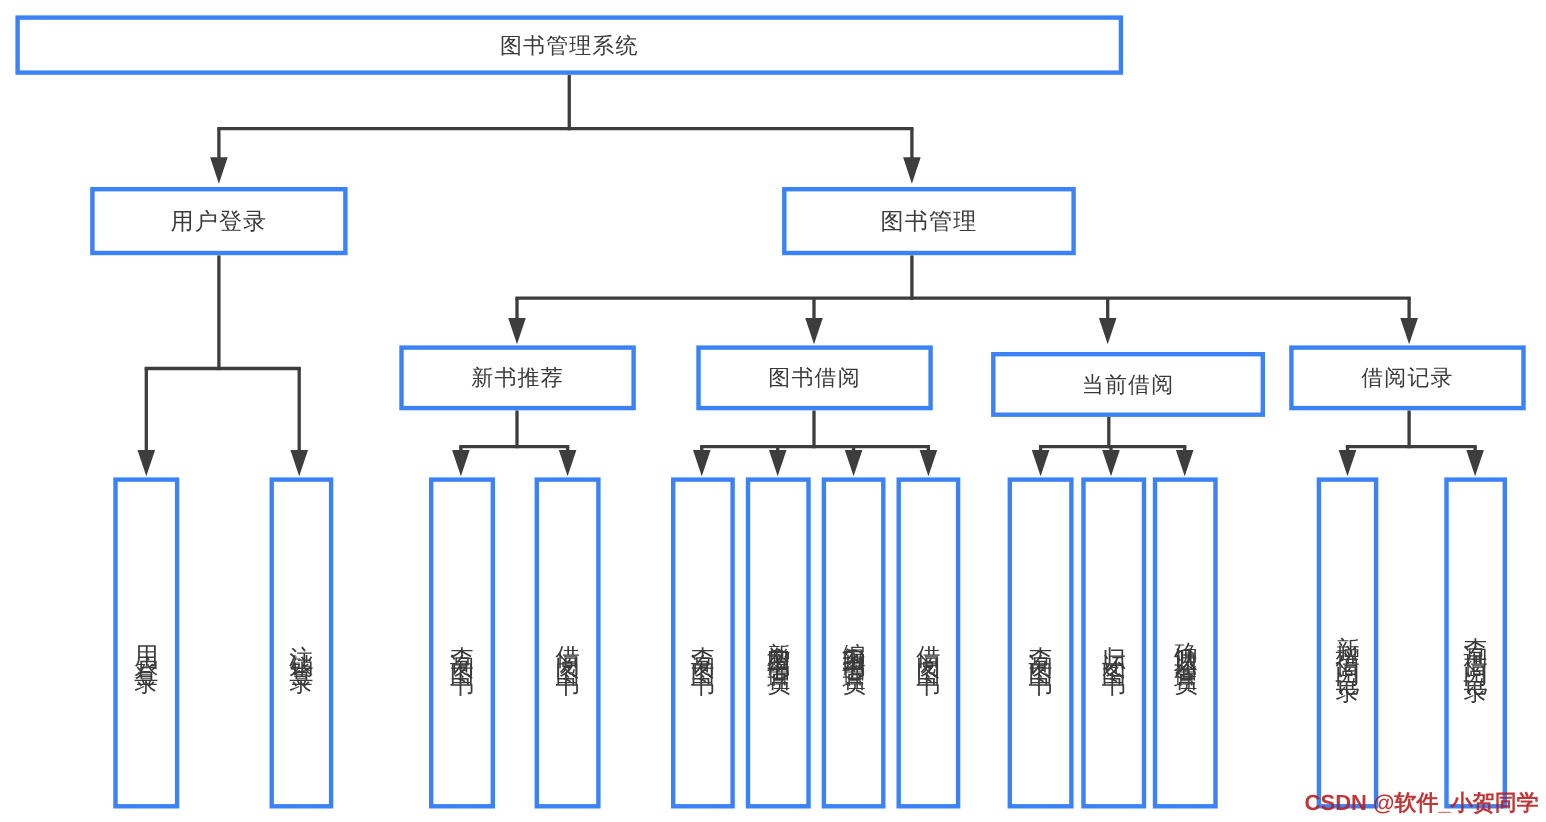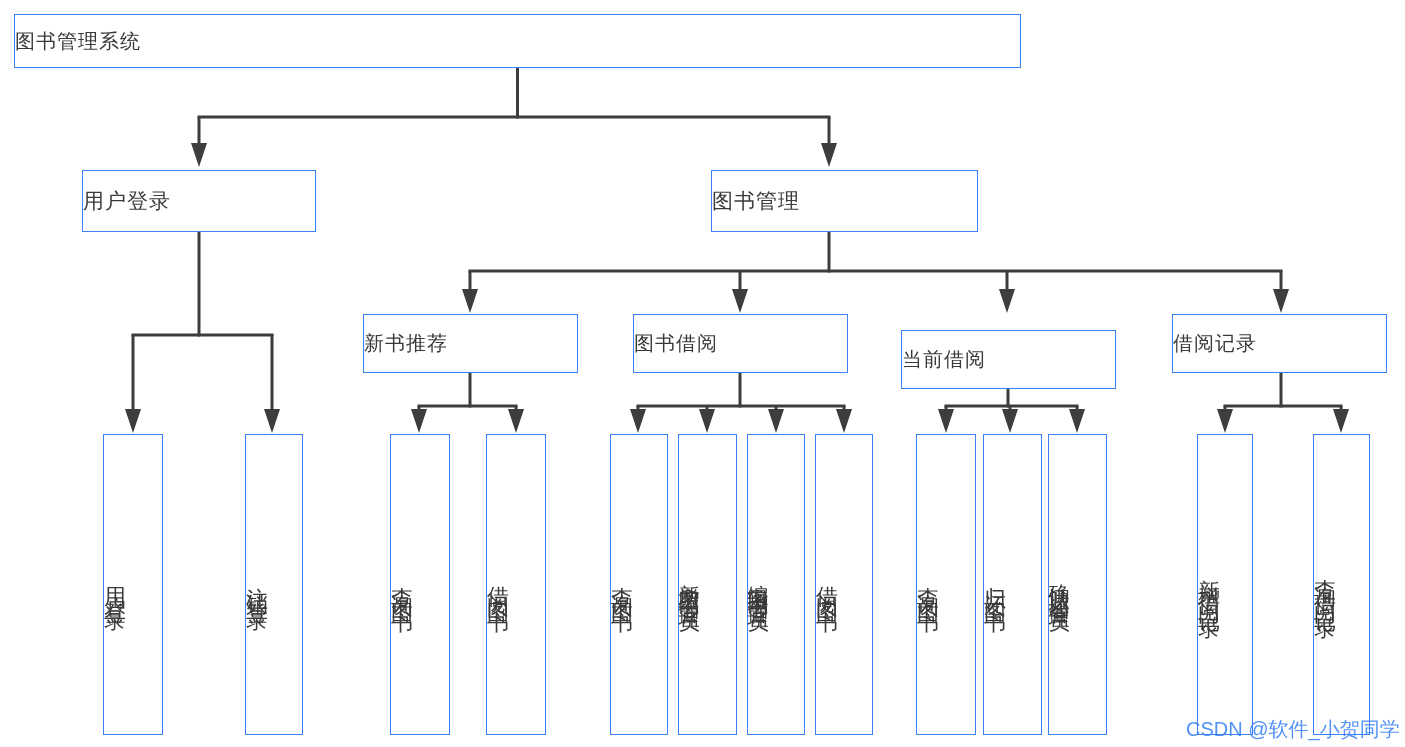--- a/index.html
+++ b/index.html
@@ -5,33 +5,33 @@
   html,body { margin:0; padding:0; background:#ffffff; }
   .stage {
     position:relative; width:1405px; height:747px; background:#ffffff;
     font-family:"Liberation Sans", sans-serif; color:#3a3a3a; overflow:hidden;
   }
   .connectors { position:absolute; left:0; top:0; z-index:0; }
   .connectors line { stroke:#3d3d3d; stroke-width:3; }
   .connectors polygon { fill:#3d3d3d; }
   .node {
     position:absolute; box-sizing:border-box; background:#ffffff;
-    border:1px solid #3b82f6; display:flex; align-items:center; justify-content:flex-start;
+    border:4px solid #3b82f6; display:flex; align-items:center; justify-content:center;
     z-index:1;
   }
   .h-label { font-size:20px; letter-spacing:1px; white-space:nowrap; }
   .lvl2 .h-label { font-size:21px; }
   .v-label {
     writing-mode:vertical-rl; text-orientation:mixed;
     font-size:22px; letter-spacing:8px; line-height:1;
   }
   .tight .v-label { font-size:21px; letter-spacing:4px; }
   .watermark {
     position:absolute; left:1186px; top:716px; z-index:3;
-    font-size:20px; color:#3b82f6; opacity:.88; white-space:nowrap;
+    font-size:20px; color:#b91c1c; opacity:.88; white-space:nowrap;font-weight:bold;
   }
 </style>
 </head>
 <body>
 
 <div class="stage">
 
   <svg class="connectors" width="1405" height="747" viewBox="0 0 1405 747">
 
     <line x1="517.5" y1="68" x2="517.5" y2="118.5"></line>
@@ -104,21 +104,21 @@
   <div class="node lvl2" style="left:711px; top:170px; width:267px; height:62px;">
     <span class="h-label">图书管理</span>
   </div>
 
   <div class="node" style="left:363px; top:314px; width:215px; height:59px;">
     <span class="h-label">新书推荐</span>
   </div>
   <div class="node" style="left:633px; top:314px; width:215px; height:59px;">
     <span class="h-label">图书借阅</span>
   </div>
-  <div class="node" style="left:901px; top:330px; width:215px; height:59px;">
+  <div class="node" style="left:901px; top:320px; width:249px; height:59px;">
     <span class="h-label">当前借阅</span>
   </div>
   <div class="node" style="left:1172px; top:314px; width:215px; height:59px;">
     <span class="h-label">借阅记录</span>
   </div>
 
   <div class="node" style="left:103px; top:434px; width:60px; height:301px;">
     <span class="v-label">用户登录</span>
   </div>
   <div class="node" style="left:245px; top:434px; width:58px; height:301px;">

